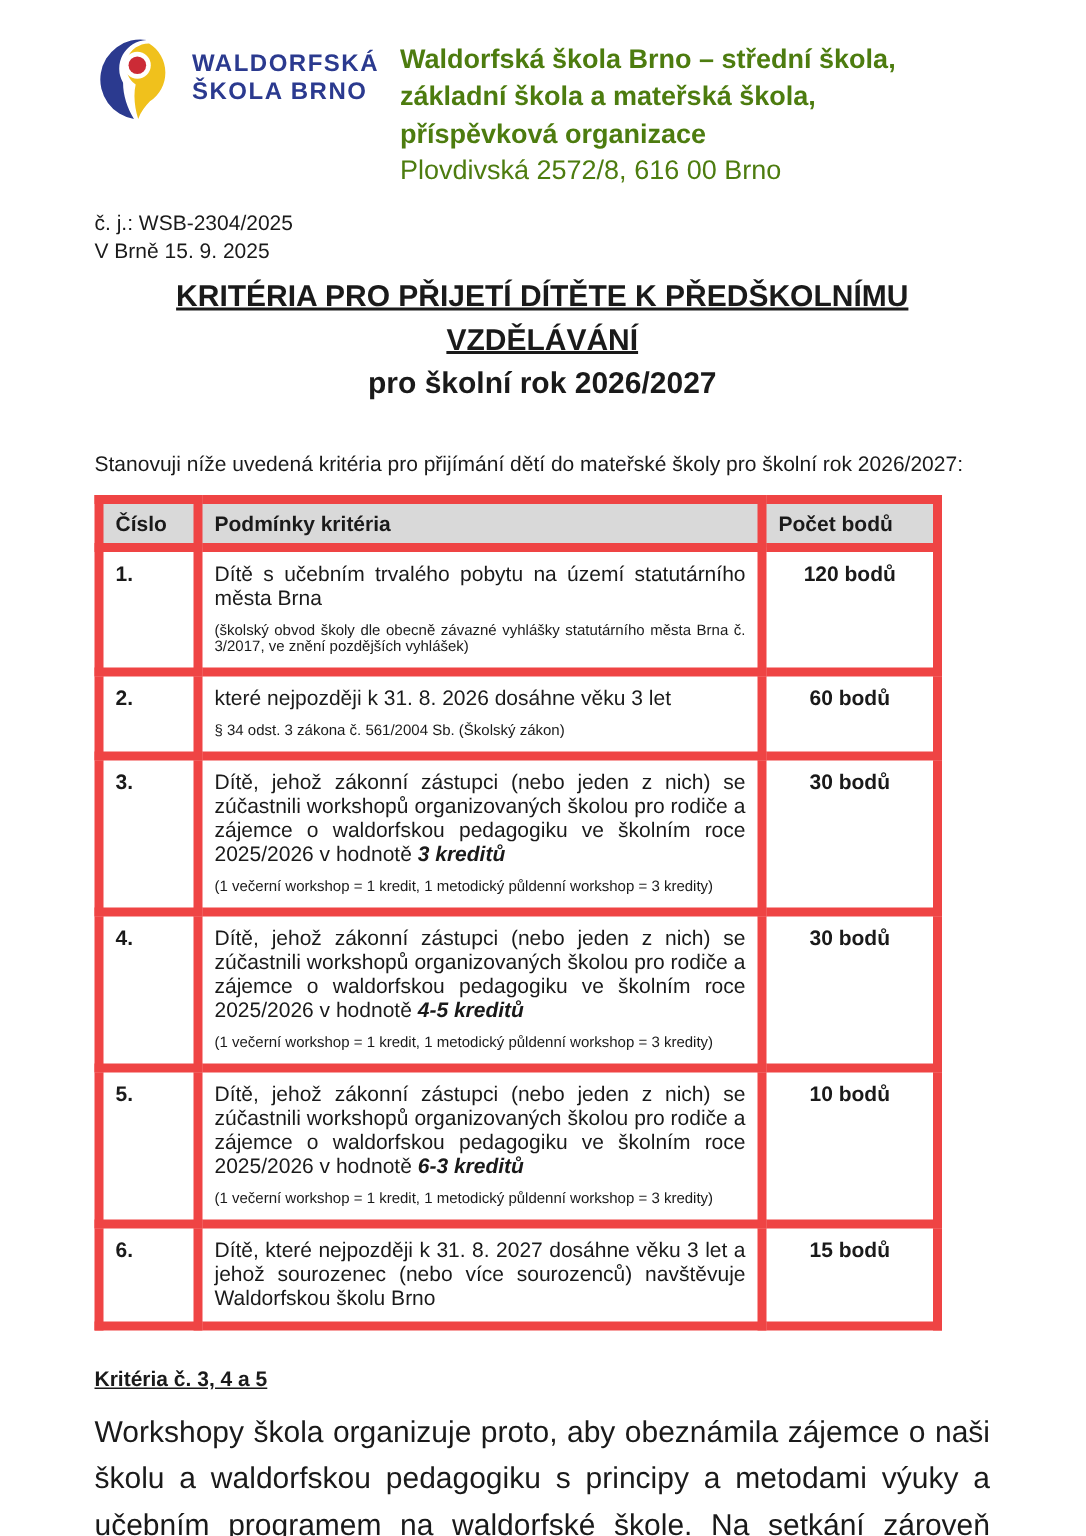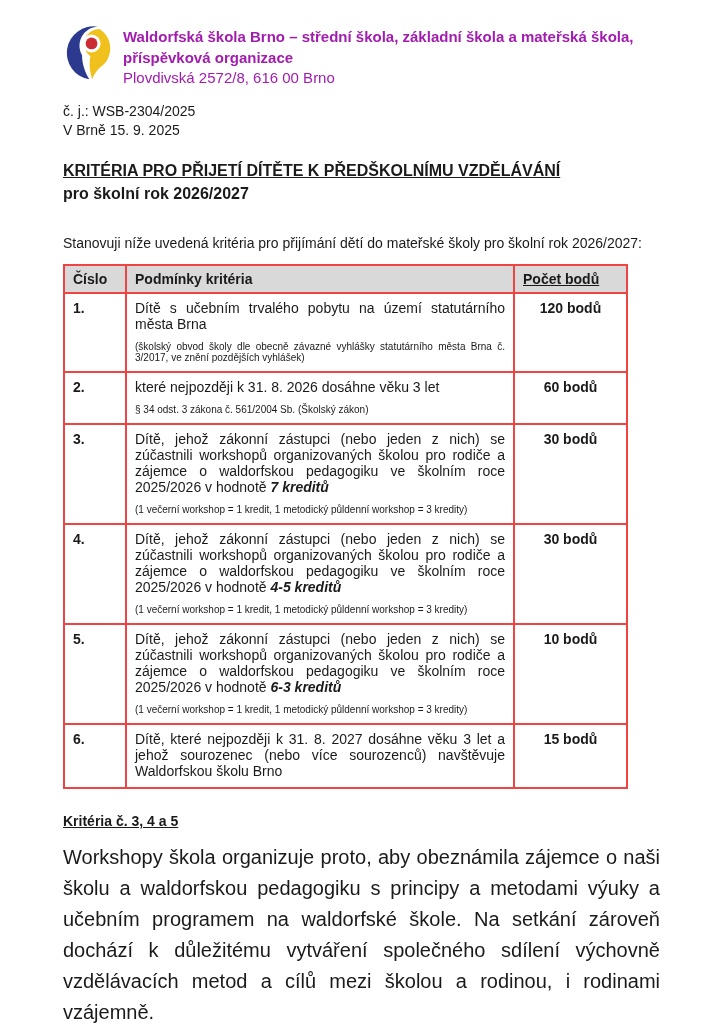--- a/index.html
+++ b/index.html
@@ -36,55 +36,56 @@
   .logo-text {
     margin-left: 9px;
     font-weight: bold;
     font-size: 16px;
     line-height: 1.18;
     letter-spacing: 1px;
     color: #2b3a8f;
     white-space: nowrap;
   }
   .org-block {
-    margin-left: 4px;
+    margin-left: 14px;
     padding-top: 3px;
-    font-size: 15px;
+    font-size: 18px;
     line-height: 1.38;
-    color: #a21caf;
+    color: #4d7c0f;
   }
   .org-block .b { font-weight: bold; }
   
   .meta {
     margin-top: 13px;
     font-size: 14px;
     line-height: 1.32;
   }
   
   .title-block {
-    margin-top: 20px;
-    font-size: 16px;
+    margin-top: 8px;
+    text-align: center;
+    font-size: 20px;
     font-weight: bold;
     line-height: 1.45;
   }
   .title-block .u { text-decoration: underline; }
   
   .intro {
     margin-top: 30px;
     font-size: 14px;
   }
   
   table.criteria {
     margin-top: 13px;
     border-collapse: collapse;
     width: 565px;
     font-size: 14px;
   }
   table.criteria th, table.criteria td {
-    border: 2px solid #ef4444;
+    border: 6px solid #ef4444;
     vertical-align: top;
     padding: 6px 8px 8px 8px;
   }
   table.criteria th {
     background: #d9d9d9;
     font-weight: bold;
     text-align: left;
     padding-top: 5px;
     padding-bottom: 5px;
   }
@@ -92,21 +93,21 @@
   th.h-pts, td.c-pts { width: 95px; }
   td.c-num { font-weight: bold; }
   td.c-text .main { text-align: justify; }
   td.c-text .note {
     margin-top: 9px;
     font-size: 10px;
     text-align: justify;
   }
   td.c-text .bi { font-weight: bold; font-style: italic; }
   td.c-pts { font-weight: bold; text-align: center; }
-  th.h-pts { text-align: center; text-decoration: underline; }
+  th.h-pts { text-align: center; }
   
   .section-heading {
     margin-top: 24px;
     font-size: 14px;
     font-weight: bold;
     text-decoration: underline;
   }
   .para {
     margin-top: 13px;
     font-size: 20px;
@@ -120,20 +121,24 @@
 <div class="page">
 
   <div class="header">
     <div class="logo-group">
       <svg class="logo-mark" viewBox="0 0 100 100" xmlns="http://www.w3.org/2000/svg">
         <path d="M62 3 A45 45 0 1 0 47 97 C39 84 34 69 34 54 A34 34 0 0 1 62 3 Z" fill="#2b3a8f"></path>
         <path d="M65 7 A41 41 0 0 1 66 76 C60 82 55 89 52 97 C48 84 46 69 49 56 A27 27 0 0 1 65 7 Z" fill="#f0c11c"></path>
         <circle cx="51" cy="33" r="16" fill="#ffffff"></circle>
         <circle cx="51" cy="33" r="10.5" fill="#cc2b36"></circle>
       </svg>
+      <div class="logo-text">
+        <div>WALDORFSKÁ</div>
+        <div>ŠKOLA BRNO</div>
+      </div>
     </div>
     <div class="org-block">
       <div class="b">Waldorfská škola Brno – střední škola, základní škola a mateřská škola,</div>
       <div class="b">příspěvková organizace</div>
       <div>Plovdivská 2572/8, 616 00 Brno</div>
     </div>
   </div>
 
   <div class="meta">
     <div>č. j.: WSB-2304/2025</div>
@@ -168,21 +173,21 @@
         <td class="c-num">2.</td>
         <td class="c-text">
           <div class="main">které nejpozději k 31. 8. 2026 dosáhne věku 3 let</div>
           <div class="note">§ 34 odst. 3 zákona č. 561/2004 Sb. (Školský zákon)</div>
         </td>
         <td class="c-pts">60 bodů</td>
       </tr>
       <tr>
         <td class="c-num">3.</td>
         <td class="c-text">
-          <div class="main"><span>Dítě, jehož zákonní zástupci (nebo jeden z nich) se zúčastnili workshopů organizovaných školou pro rodiče a zájemce o waldorfskou pedagogiku ve školním roce 2025/2026 v hodnotě </span><span class="bi">7 kreditů</span></div>
+          <div class="main"><span>Dítě, jehož zákonní zástupci (nebo jeden z nich) se zúčastnili workshopů organizovaných školou pro rodiče a zájemce o waldorfskou pedagogiku ve školním roce 2025/2026 v hodnotě </span><span class="bi">3 kreditů</span></div>
           <div class="note">(1 večerní workshop = 1 kredit, 1 metodický půldenní workshop = 3 kredity)</div>
         </td>
         <td class="c-pts">30 bodů</td>
       </tr>
       <tr>
         <td class="c-num">4.</td>
         <td class="c-text">
           <div class="main"><span>Dítě, jehož zákonní zástupci (nebo jeden z nich) se zúčastnili workshopů organizovaných školou pro rodiče a zájemce o waldorfskou pedagogiku ve školním roce 2025/2026 v hodnotě </span><span class="bi">4-5 kreditů</span></div>
           <div class="note">(1 večerní workshop = 1 kredit, 1 metodický půldenní workshop = 3 kredity)</div>
         </td>

